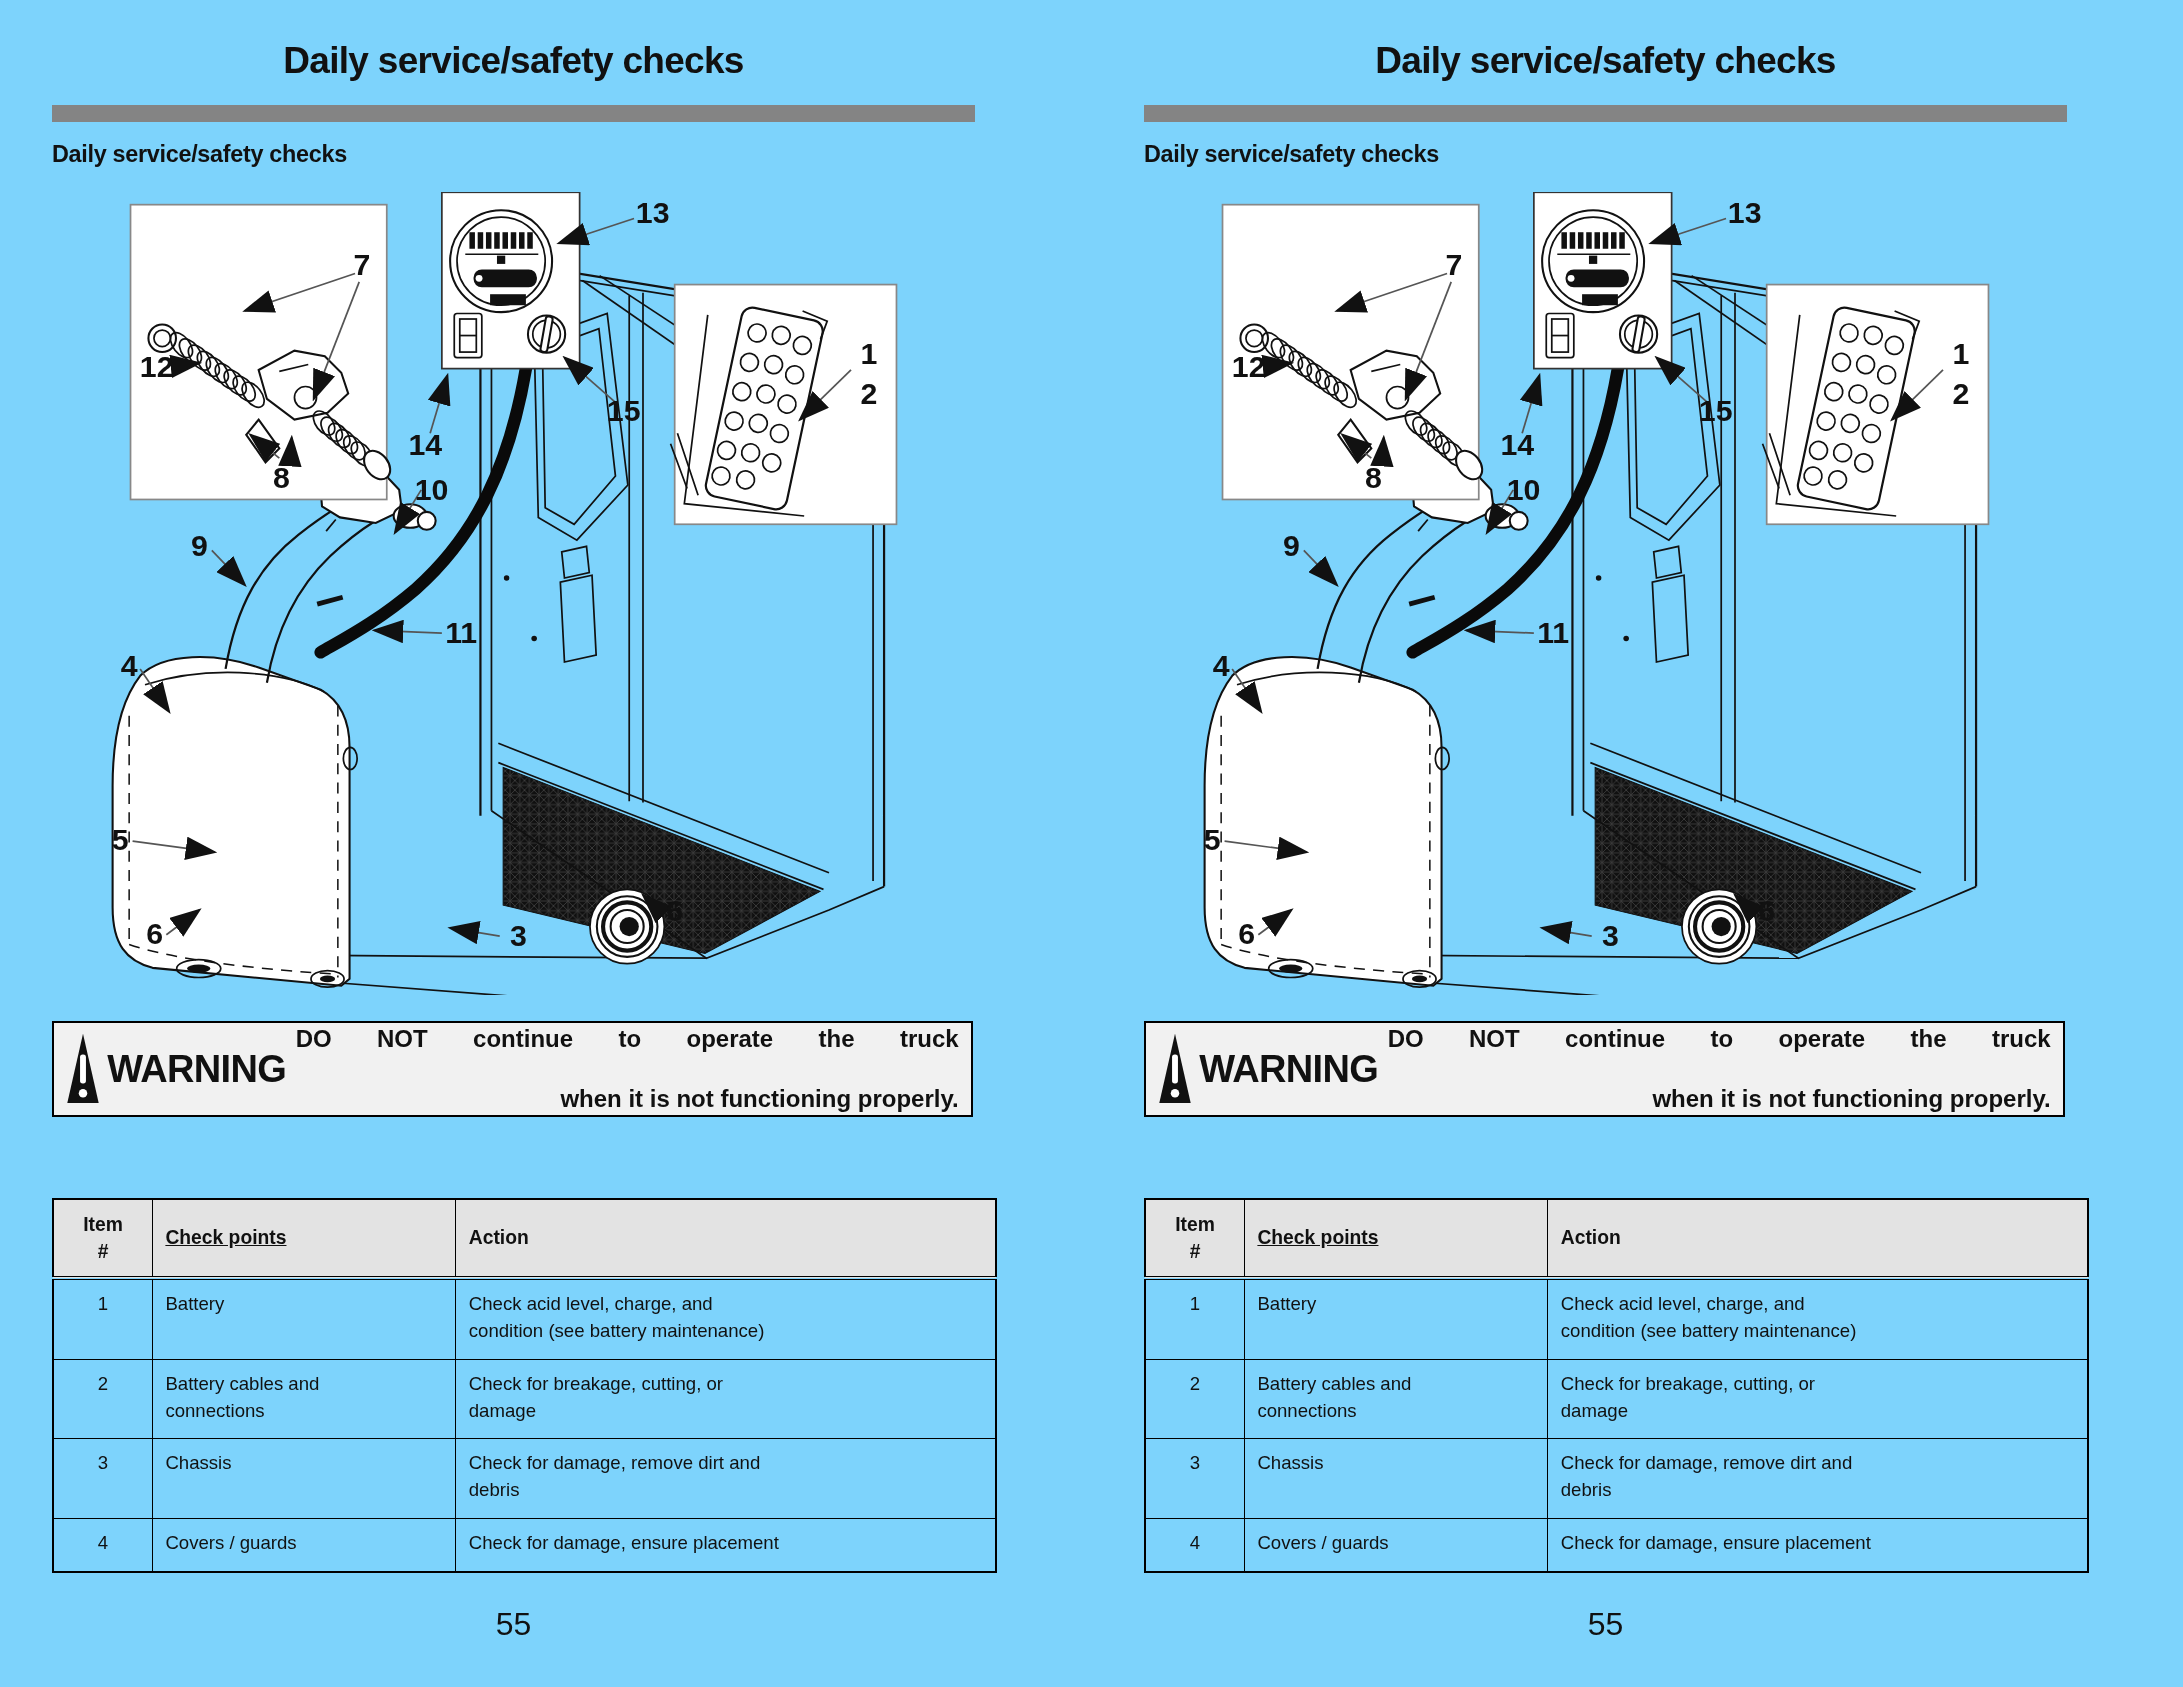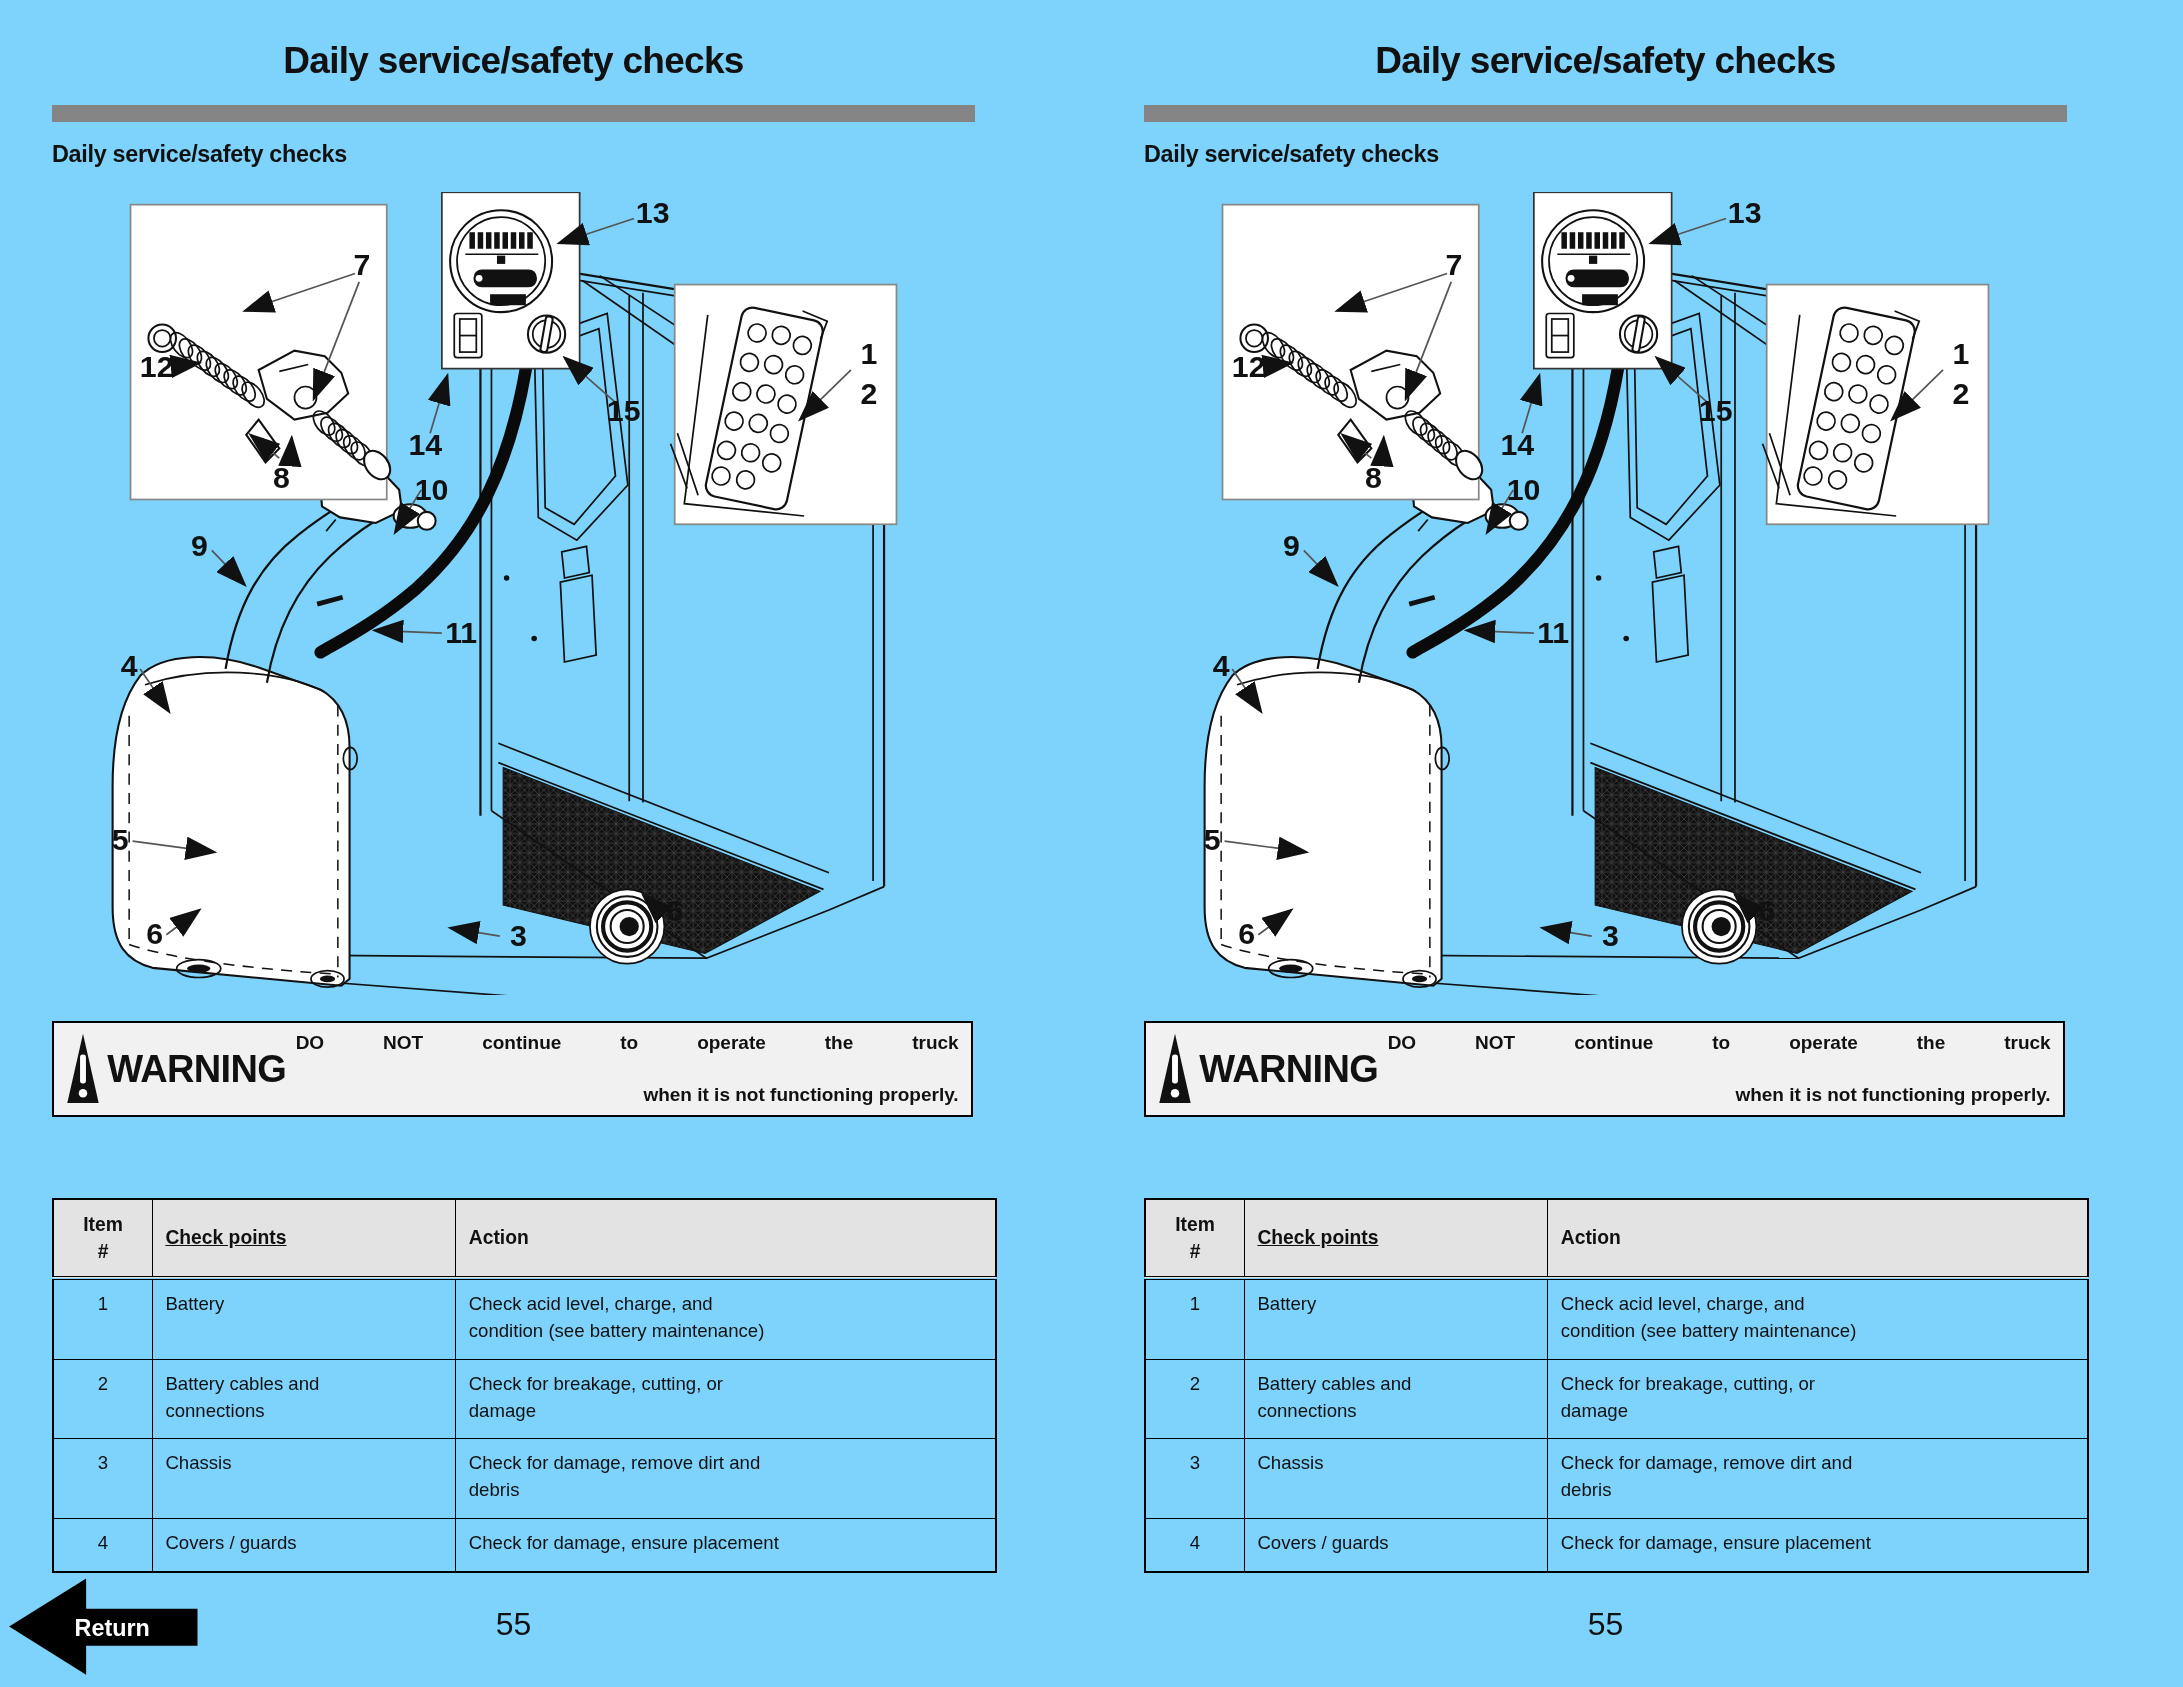--- a/index.html
+++ b/index.html
@@ -10,21 +10,21 @@
               font-size:37px;font-weight:bold;letter-spacing:-0.7px;}
   .gray-bar{position:absolute;left:52px;top:105px;width:923px;height:16.5px;background:#848484;}
   .section-heading{position:absolute;left:52px;top:141px;font-size:23.4px;font-weight:bold;letter-spacing:-0.3px;}
   .figure{position:absolute;left:52px;top:192px;width:923px;height:803px;}
   .figure svg{width:100%;height:100%;}
 
   .warning-box{position:absolute;left:52px;top:1021px;width:921px;height:96px;box-sizing:border-box;
                border:2.8px solid #000;background:#f1f1f1;display:flex;align-items:center;}
   .warning-icon{flex:0 0 auto;margin:0 0 0 12.4px;}
   .warning-label{flex:0 0 auto;margin-left:6.9px;font-size:38px;font-weight:bold;letter-spacing:-0.7px;}
-  .warning-msg{flex:0 0 auto;margin-left:9.6px;width:663px;font-size:19px;font-weight:bold;line-height:1.5;}
+  .warning-msg{flex:0 0 auto;margin-left:9.6px;width:663px;font-size:24px;font-weight:bold;line-height:1.5;}
   .warning-msg .l1{text-align:justify;text-align-last:justify;}
   .warning-msg .l2{text-align:right;margin-top:24px;}
 
   table.check-table{position:absolute;left:52px;top:1198px;width:911px;border-collapse:collapse;
                     border:2.1px solid #000;table-layout:fixed;padding-left:32px;}
   .check-table th,.check-table td{border:1.4px solid #000;}
   .check-table thead th{background:#e3e3e3;height:74px;font-size:19.3px;font-weight:bold;
                         border-bottom:4.8px double #000;vertical-align:middle;}
   .check-table thead th.c-item{width:96px;text-align:center;white-space:pre-line;line-height:1.4;}
   .check-table thead th.c-check{width:289px;text-align:left;padding-left:12.4px;text-decoration:underline;}
@@ -541,20 +541,14 @@
           <td class="t-num">4</td>
           <td>Covers / guards</td>
           <td>Check for damage, ensure placement</td>
         </tr>
       </tbody>
     </table>
 
     <div class="page-number">55</div>
   </div>
 
-  <div class="return-btn">
-    <svg viewBox="0 0 276 144">
-      <polygon points="0,72 112,2 112,46 274,46 274,100 112,100 112,142" fill="#000"></polygon>
-      <text x="150" y="86" text-anchor="middle" fill="#fff" style="font-family:'Liberation Sans',sans-serif;font-size:34px;font-weight:bold;">Return</text>
-    </svg>
-  </div>
 </div>
 
 
 </body></html>

